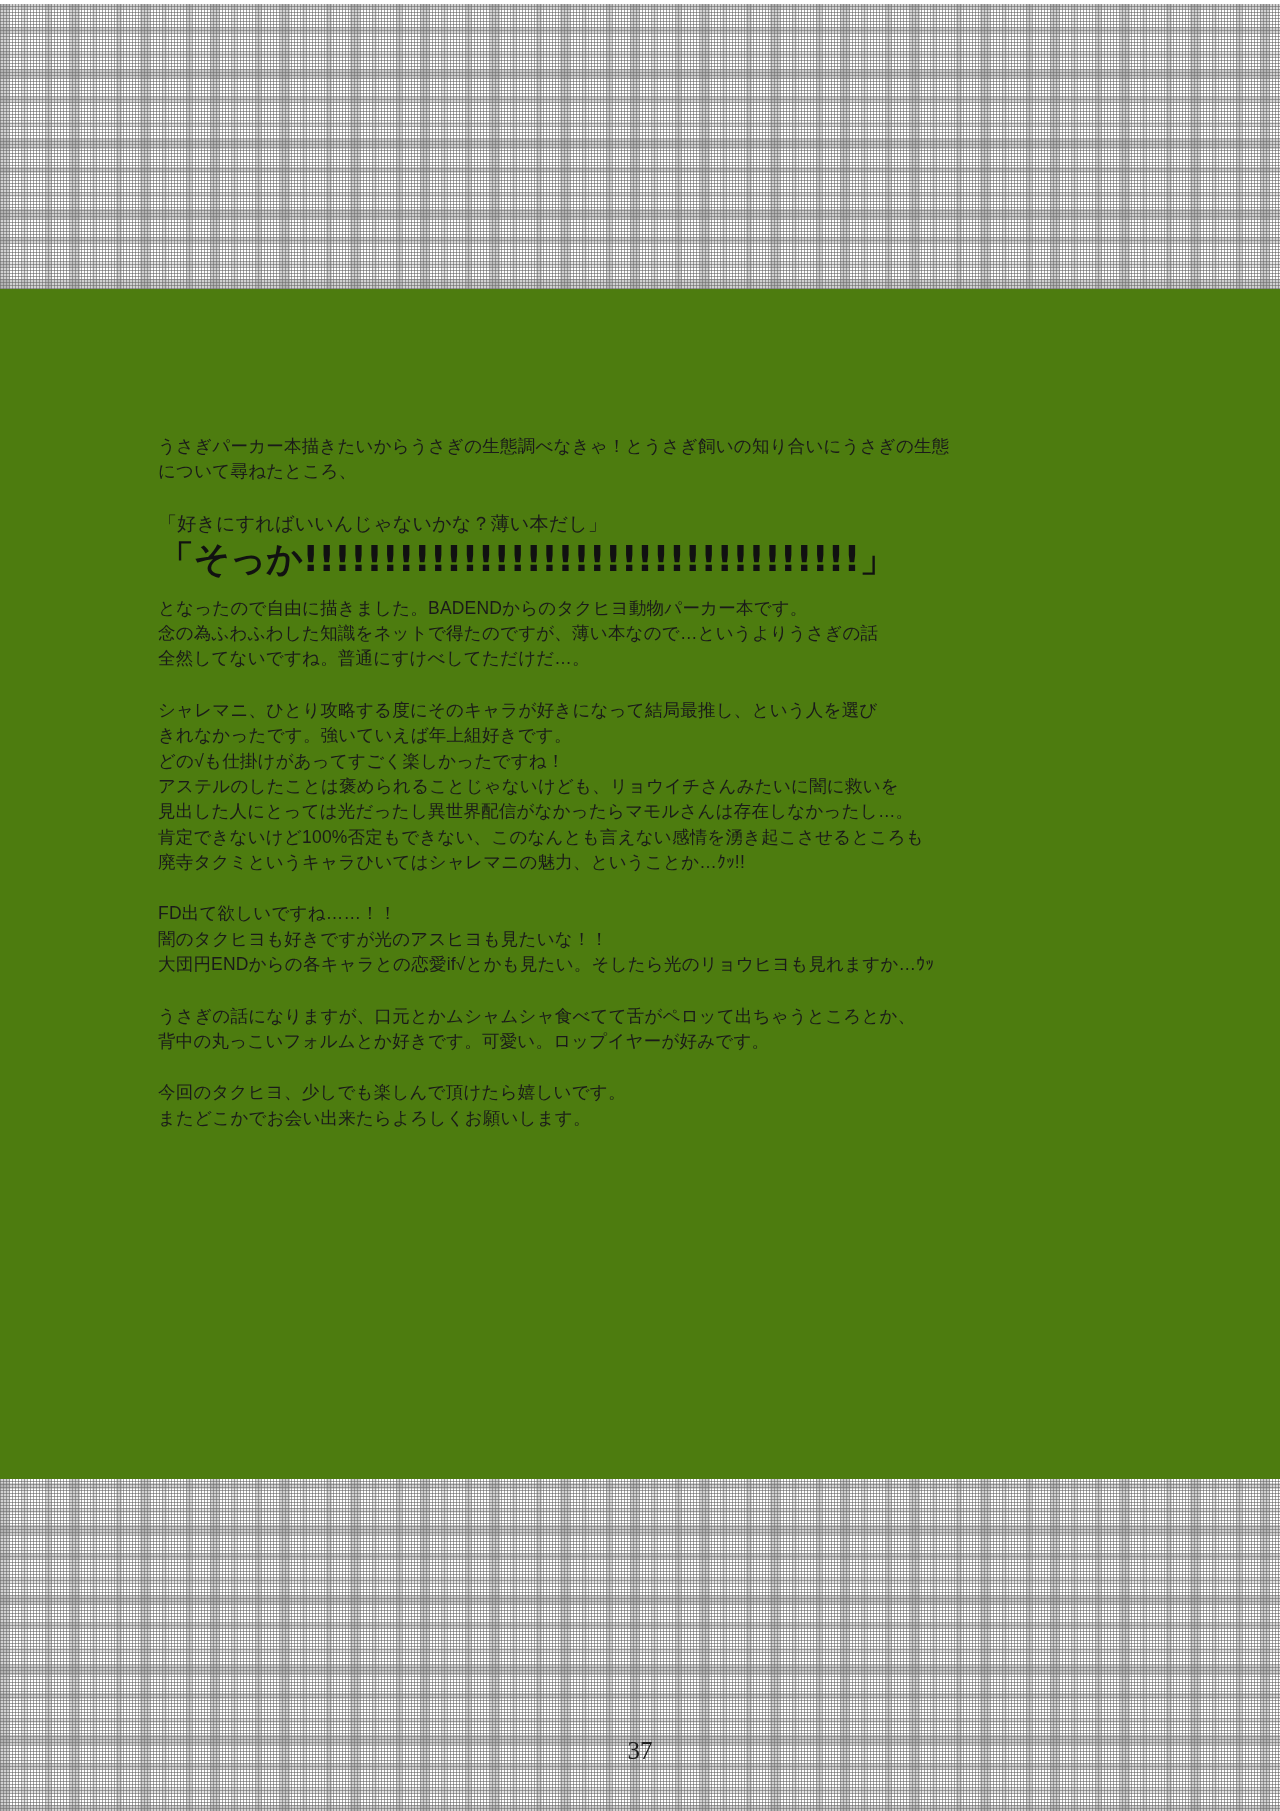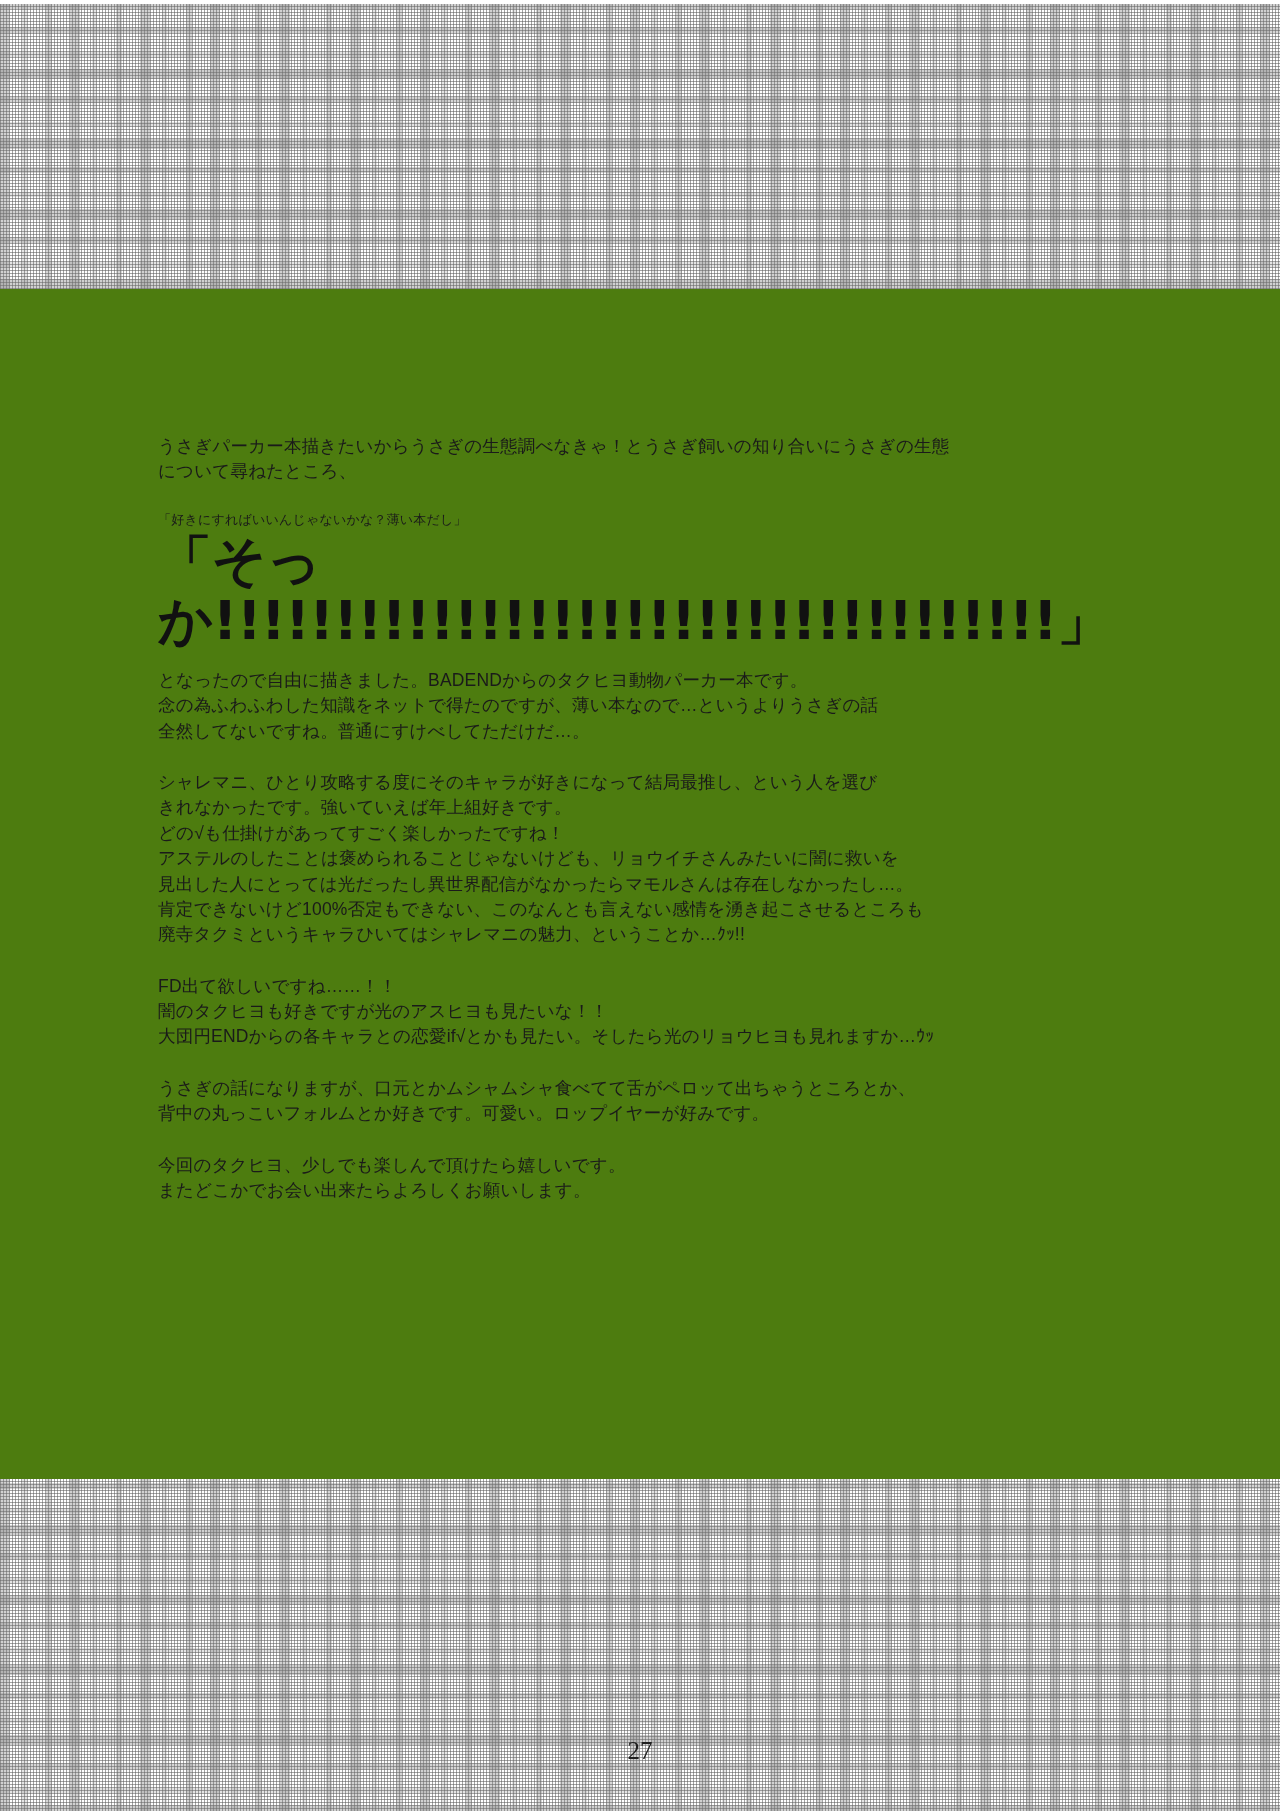--- a/index.html
+++ b/index.html
@@ -67,27 +67,27 @@
   .para {
     margin: 0 0 26px 0;
     font-size: 17.5px;
     line-height: 1.45;
     letter-spacing: 0.2px;
     white-space: pre-line;
   }
   .para:last-child { margin-bottom: 4px; }
   .quote-line {
     margin: 0 0 2px 0;
-    font-size: 13px;
+    font-size: 19px;
     line-height: 1.4;
     letter-spacing: 0.2px;
   }
   .shout {
     margin: 0 0 16px 0;
-    font-size: 54px;
+    font-size: 36px;
     font-weight: bold;
     line-height: 1.12;
     letter-spacing: -0.5px;
     color: #111111;
     font-family: "DejaVu Sans", "Liberation Sans", sans-serif;
   }
 
   
   .page-number {
     position: absolute;
@@ -126,15 +126,15 @@
 闇のタクヒヨも好きですが光のアスヒヨも見たいな！！
 大団円ENDからの各キャラとの恋愛if√とかも見たい。そしたら光のリョウヒヨも見れますか…ｳｯ</p>
     <p class="para">うさぎの話になりますが、口元とかムシャムシャ食べてて舌がペロッて出ちゃうところとか、
 背中の丸っこいフォルムとか好きです。可愛い。ロップイヤーが好みです。</p>
     <p class="para">今回のタクヒヨ、少しでも楽しんで頂けたら嬉しいです。
 またどこかでお会い出来たらよろしくお願いします。</p>
   </div>
 
   <div class="plaid-band plaid-bottom"></div>
 
-  <div class="page-number">27</div>
+  <div class="page-number">37</div>
 
 </div>
 
 </body></html>

